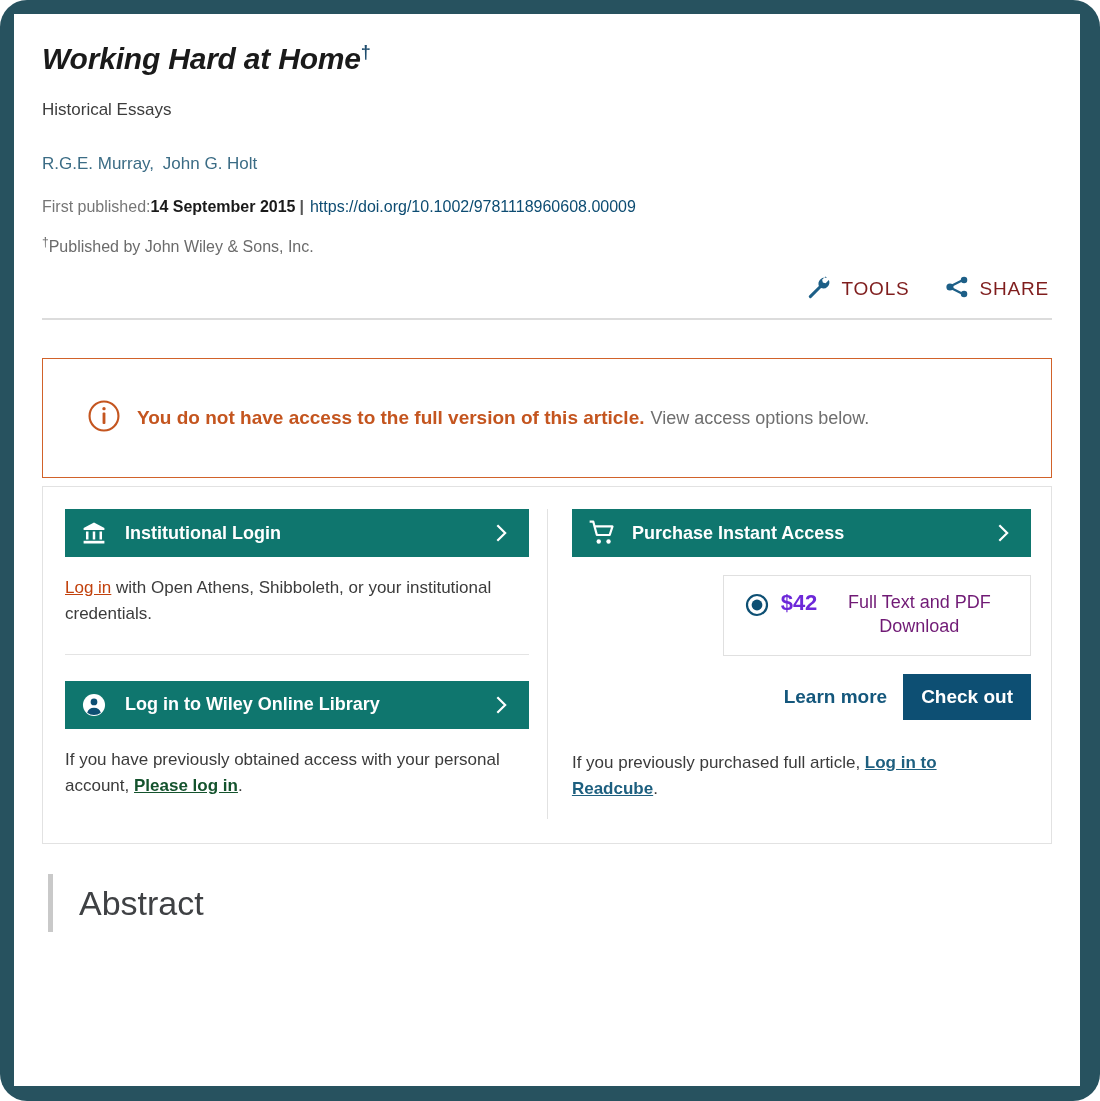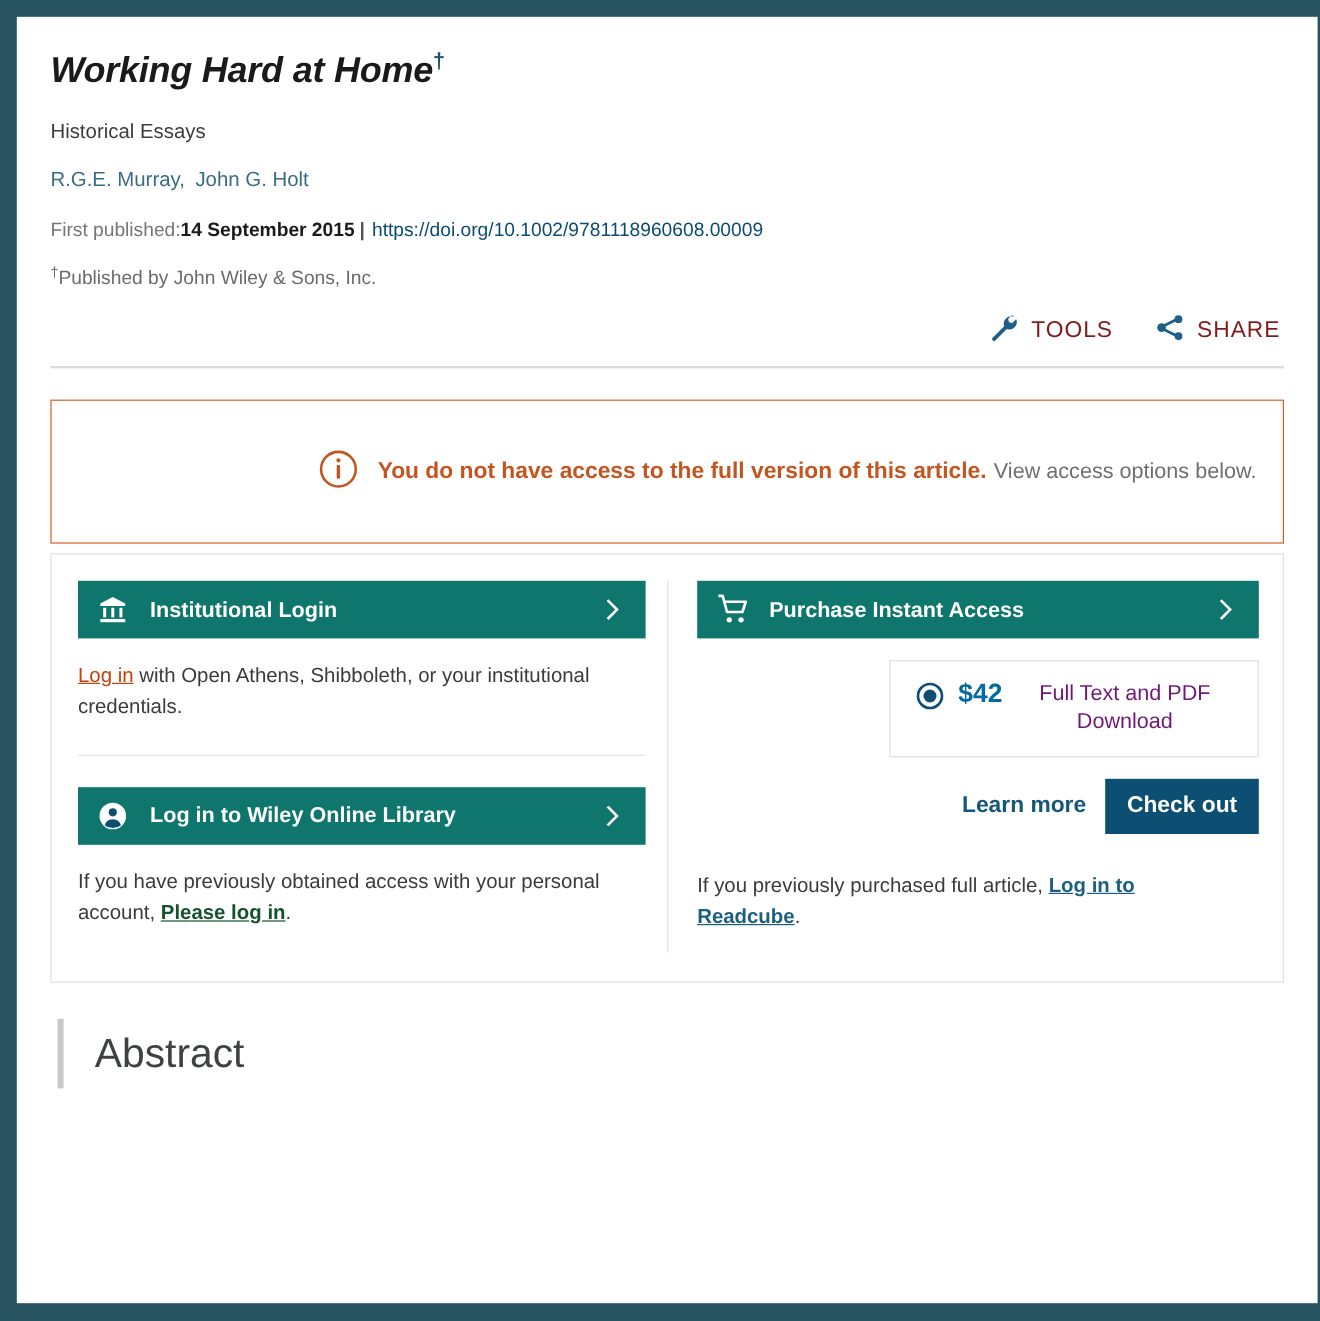--- a/index.html
+++ b/index.html
@@ -13,21 +13,22 @@
     font-family: "Liberation Sans", sans-serif;
     overflow: hidden;
   }
 
   
   #page-frame {
     box-sizing: border-box;
     width: 1100px;
     height: 1101px;
     background: #27525f;
-    padding: 14px 2px 15px 14px;
+    padding: 14px 20px 15px 14px;
+    border-radius: 27px;
   }
   #page-sheet {
     box-sizing: border-box;
     width: 100%;
     height: 100%;
     background: #ffffff;
     padding: 20px 28px 0 28px;
     overflow: hidden;
     position: relative;
   }
@@ -48,21 +49,21 @@
     color: #1f4d6e;
     vertical-align: super;
     line-height: 0;
   }
   .article-subtitle {
     font-size: 17px;
     color: #3d3d3d;
     margin-top: 24px;
   }
   .authors {
-    margin-top: 20px;
+    margin-top: 34px;
     font-size: 17px;
     color: #3b6c85;
   }
   .authors .author {
     color: #3b6c85;
     text-decoration: none;
   }
   .publine {
     margin-top: 24px;
     font-size: 16px;
@@ -115,27 +116,26 @@
   }
   .hr-rule {
     border: 0;
     border-top: 2px solid #dcdcdc;
     margin: 14px 0 0 0;
   }
 
   
   .alert-box {
     box-sizing: border-box;
-    margin-top: 26px;
+    margin-top: 38px;
     border: 1px solid #d1622a;
     padding: 18px 22px;
     height: 120px;
     display: flex;
     align-items: center;
-    justify-content: flex-end;
   }
   .alert-inner {
     display: flex;
     align-items: center;
     gap: 16px;
     padding-left: 22px;
   }
   .alert-strong {
     font-size: 19px;
     font-weight: bold;
@@ -232,21 +232,21 @@
   }
   .price-line {
     display: flex;
     align-items: flex-start;
     justify-content: center;
     gap: 12px;
   }
   .price-amount {
     font-size: 22px;
     font-weight: bold;
-    color: #0369a1;
+    color: #6d28d9;
     white-space: nowrap;
   }
   .price-desc {
     font-size: 18px;
     color: #701a75;
     line-height: 1.35;
     text-align: center;
     max-width: 180px;
   }
   .checkout-row {

